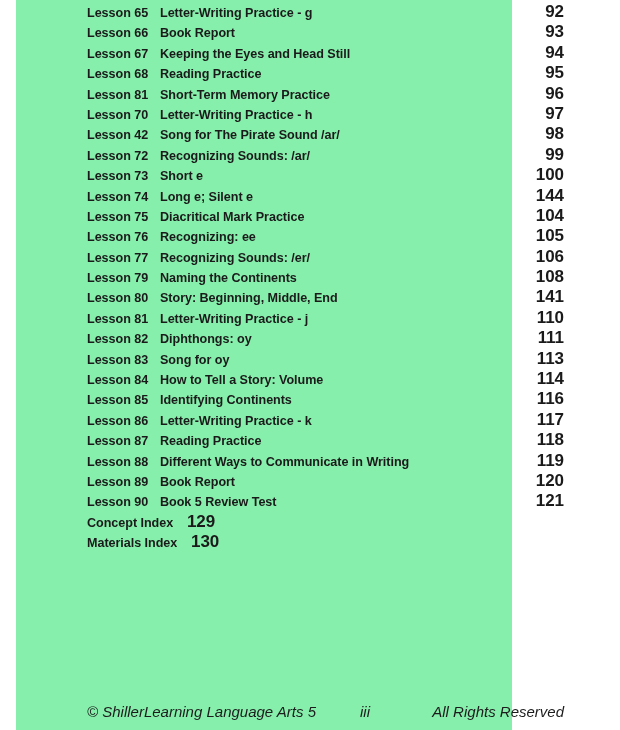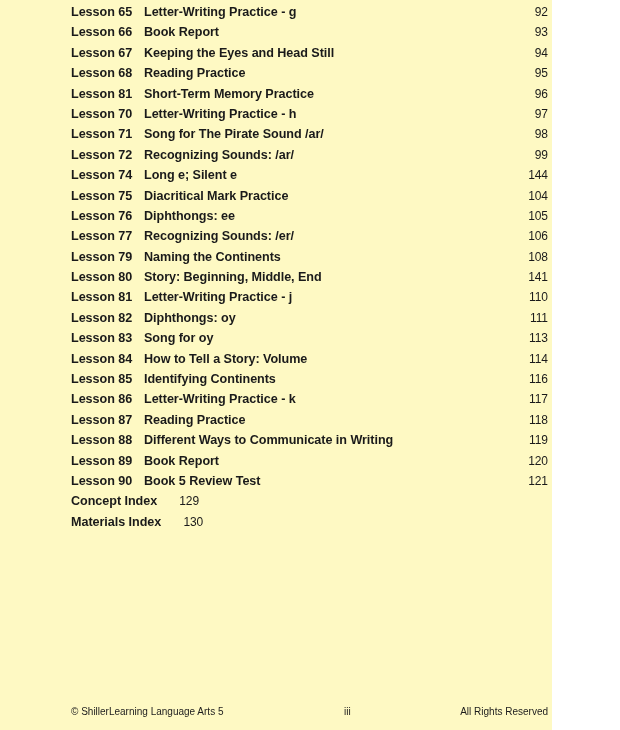--- a/index.html
+++ b/index.html
@@ -13,25 +13,25 @@
     height: 730px;
     position: relative;
     overflow: hidden;
     font-family: "Liberation Sans", "DejaVu Sans", sans-serif;
     color: #1a1a1a;
     -webkit-font-smoothing: antialiased;
   }
 
   .page {
     position: absolute;
-    left: 0;
-    top: 0;
-    width: 552px;
+    left: 16px;
+    top: 0;
+    width: 496px;
     height: 730px;
-    background: #fef9c3;
+    background: #86efac;
   }
 
   
   .toc {
     position: absolute;
     left: 71px;
     top: 2px;
     width: 477px;
   }
 
@@ -59,37 +59,38 @@
   }
 
   
   .toc-row.index-row .cell-lesson {
     flex: 0 0 auto;
   }
 
   .cell-page {
     flex: 0 0 42px;
     text-align: right;
-    font-size: 12px;
-    font-weight: normal;
+    font-size: 17px;
+    font-weight: bold;
     letter-spacing: -0.05px;
   }
 
   
   .footer {
     position: absolute;
     left: 71px;
     top: 704px;
     width: 477px;
     height: 16px;
     line-height: 16px;
     white-space: nowrap;
-    font-size: 10px;
+    font-size: 15px;
     font-weight: normal;
     color: #1c1c1c;
+    font-style: italic;
   }
   .footer-copyright {
     position: absolute;
     left: 0;
     top: 0;
   }
   .footer-folio {
     position: absolute;
     left: 233px;
     top: 0;
@@ -131,42 +132,47 @@
         <span class="cell-lesson">Lesson 81</span>
         <span class="cell-title">Short-Term Memory Practice</span>
         <span class="cell-page">96</span>
       </div>
       <div class="toc-row">
         <span class="cell-lesson">Lesson 70</span>
         <span class="cell-title">Letter-Writing Practice - h</span>
         <span class="cell-page">97</span>
       </div>
       <div class="toc-row">
-        <span class="cell-lesson">Lesson 71</span>
+        <span class="cell-lesson">Lesson 42</span>
         <span class="cell-title">Song for The Pirate Sound /ar/</span>
         <span class="cell-page">98</span>
       </div>
       <div class="toc-row">
         <span class="cell-lesson">Lesson 72</span>
         <span class="cell-title">Recognizing Sounds: /ar/</span>
         <span class="cell-page">99</span>
       </div>
       <div class="toc-row">
+        <span class="cell-lesson">Lesson 73</span>
+        <span class="cell-title">Short e</span>
+        <span class="cell-page">100</span>
+      </div>
+      <div class="toc-row">
         <span class="cell-lesson">Lesson 74</span>
         <span class="cell-title">Long e; Silent e</span>
         <span class="cell-page">144</span>
       </div>
       <div class="toc-row">
         <span class="cell-lesson">Lesson 75</span>
         <span class="cell-title">Diacritical Mark Practice</span>
         <span class="cell-page">104</span>
       </div>
       <div class="toc-row">
         <span class="cell-lesson">Lesson 76</span>
-        <span class="cell-title">Diphthongs: ee</span>
+        <span class="cell-title">Recognizing: ee</span>
         <span class="cell-page">105</span>
       </div>
       <div class="toc-row">
         <span class="cell-lesson">Lesson 77</span>
         <span class="cell-title">Recognizing Sounds: /er/</span>
         <span class="cell-page">106</span>
       </div>
       <div class="toc-row">
         <span class="cell-lesson">Lesson 79</span>
         <span class="cell-title">Naming the Continents</span>

